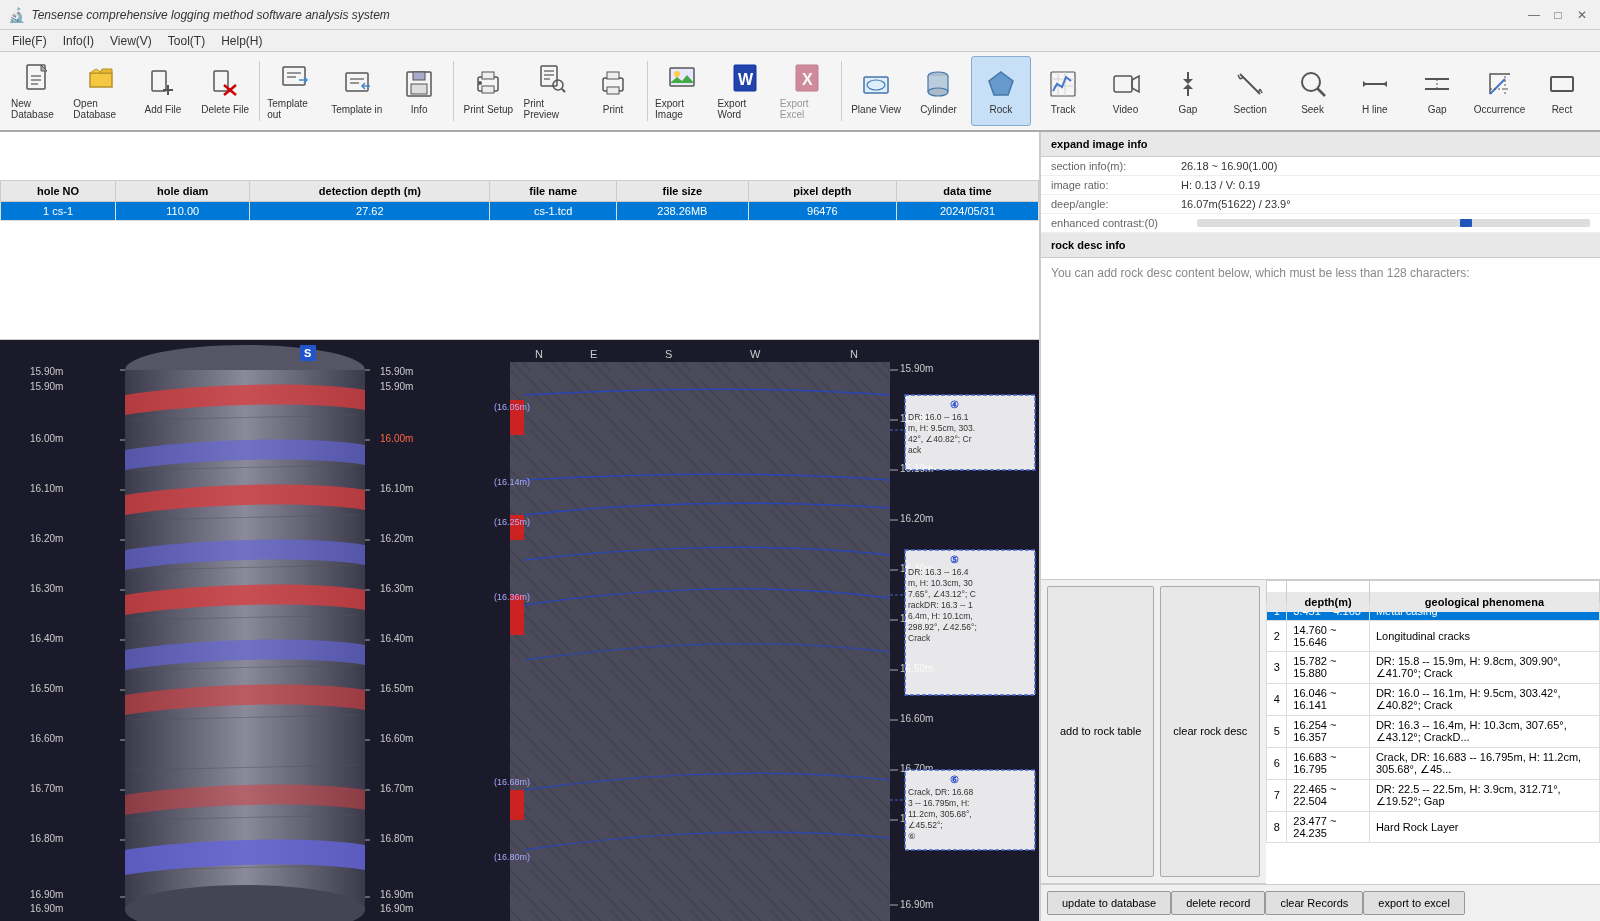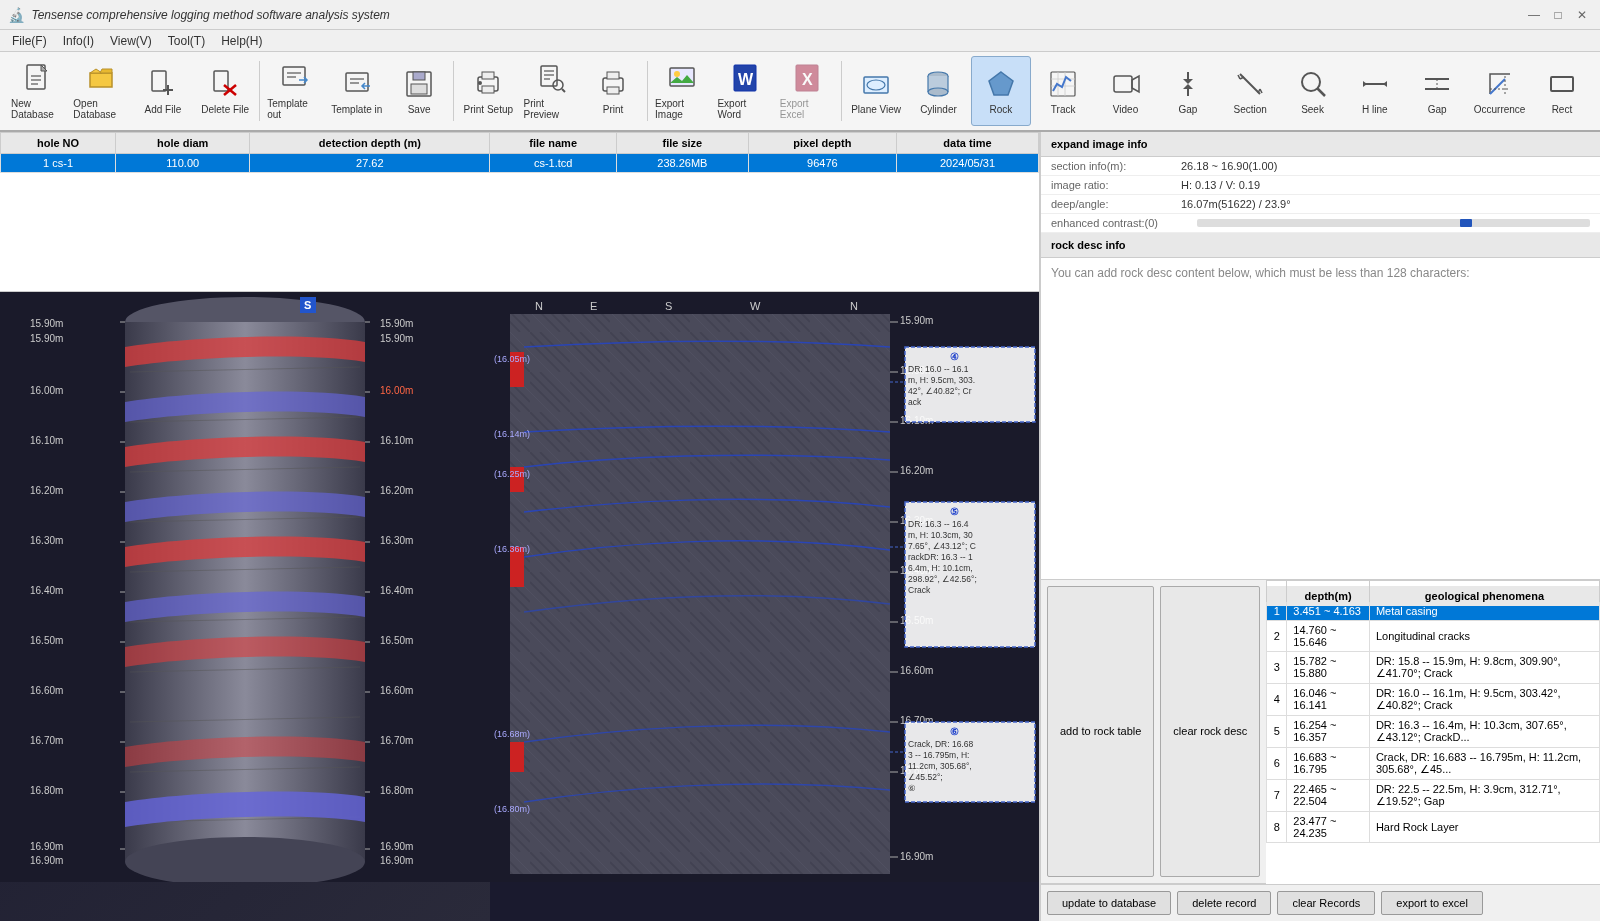--- a/index.html
+++ b/index.html
@@ -87,20 +87,21 @@
       display: flex;
       flex-direction: column;
       border-right: 1px solid #ccc;
     }
 
     
     #file-table {
       height: 160px;
       border-bottom: 1px solid #ccc;
       overflow: auto;
+      margin-top: 48px;
     }
     .ft-table { width: 100%; border-collapse: collapse; }
     .ft-table th {
       background: #e8e8e8;
       border: 1px solid #ccc;
       padding: 4px 6px;
       font-size: 11px;
       font-weight: bold;
       text-align: center;
     }
@@ -237,35 +238,34 @@
     }
     .rt-table { width: 100%; border-collapse: collapse; }
     .rt-table th {
       background: #e8e8e8;
       border: 1px solid #ccc;
       padding: 4px 6px;
       font-size: 11px;
       font-weight: bold;
       text-align: center;
       position: sticky;
-      top: 6px;
+      top: 12px;
     }
     .rt-table td {
       border: 1px solid #ddd;
       padding: 3px 6px;
       font-size: 11px;
     }
     .rt-table td:first-child { text-align: center; width: 20px; }
     .rt-table tr.selected td { background: #0078d7; color: white; }
 
     
     #bottom-bar {
       display: flex;
       padding: 6px;
-      gap: 6px;
       background: #f0f0f0;
       border-top: 1px solid #ccc;
     }
     .bottom-btn {
       padding: 5px 14px;
       font-size: 11px;
       cursor: pointer;
       border: 1px solid #999;
       background: #e0e0e0;
       border-radius: 2px;
@@ -359,21 +359,21 @@
     <span>Template in</span>
   </div>
   <div class="tb-btn">
     <div class="tb-icon">
       <svg width="30" height="30" viewBox="0 0 30 30">
           <rect x="3" y="3" width="24" height="24" rx="1" fill="none" stroke="#555" stroke-width="1.5"></rect>
           <rect x="9" y="3" width="12" height="8" fill="#aac" stroke="#555" stroke-width="1"></rect>
           <rect x="7" y="15" width="16" height="10" fill="#ddd" stroke="#555" stroke-width="1"></rect>
         </svg>
     </div>
-    <span>Save</span>
+    <span>Info</span>
   </div>
   <div class="tb-separator"></div>
   <div class="tb-btn">
     <div class="tb-icon">
       <svg width="30" height="30" viewBox="0 0 30 30">
           <rect x="5" y="8" width="20" height="14" rx="2" fill="none" stroke="#555" stroke-width="1.5"></rect>
           <rect x="9" y="3" width="12" height="7" fill="#eee" stroke="#555" stroke-width="1"></rect>
           <rect x="9" y="17" width="12" height="7" fill="#eee" stroke="#555" stroke-width="1"></rect>
           <circle cx="7" cy="14" r="2" fill="#555"></circle>
         </svg>

